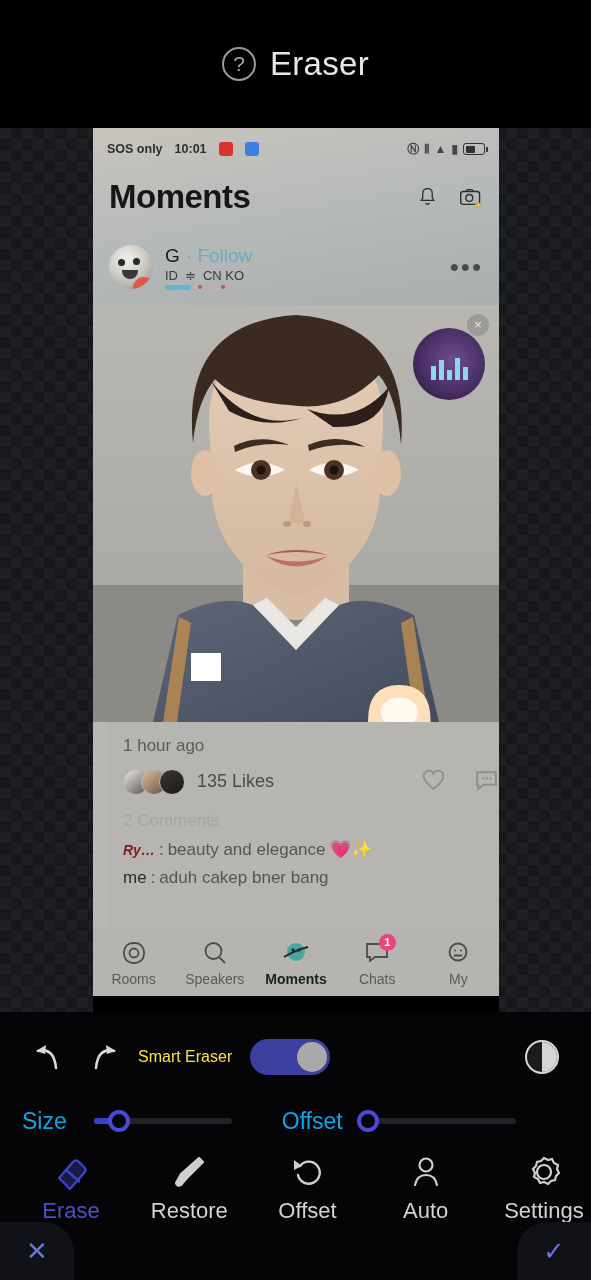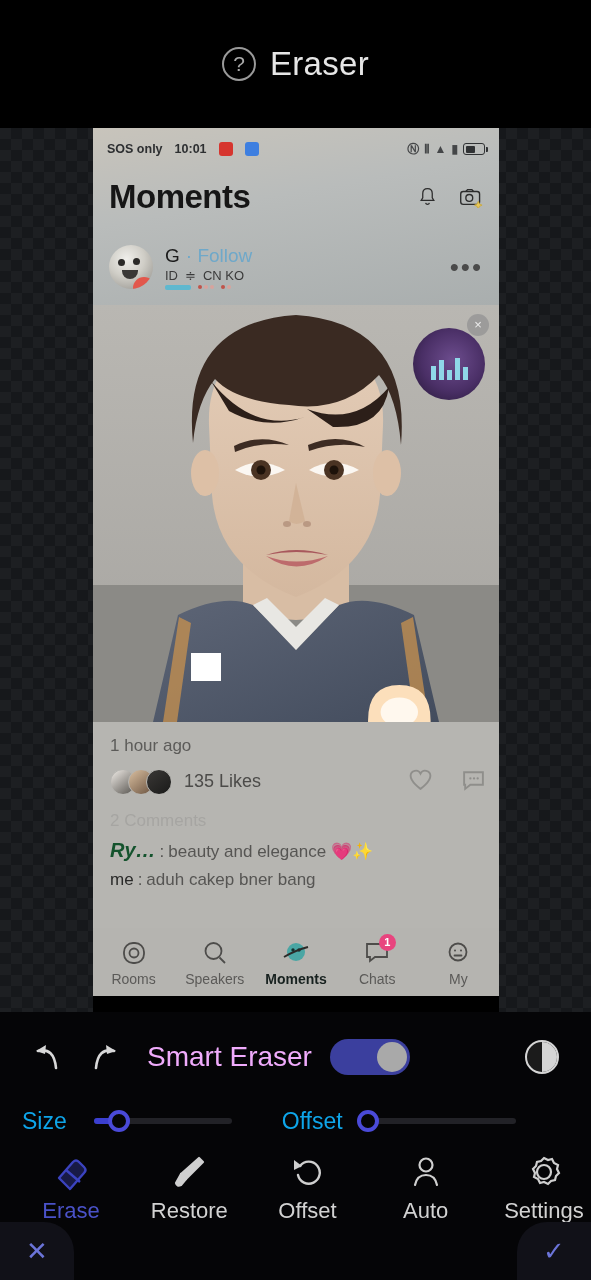--- a/index.html
+++ b/index.html
@@ -144,39 +144,39 @@
   .eraser-square {
     position: absolute; left: 98px; top: 348px;
     width: 30px; height: 28px; background: #fff;
   }
   .hand-cursor {
     position: absolute; left: 120px; top: 307px; width: 140px; height: 200px;
   }
 
   
   .meta {
-    position: absolute; left: 1px; top: 594px; width: 408px; height: 234px;
+    position: absolute; left: 14px; top: 594px; width: 408px; height: 234px;
     background: #b6b5b1;
     padding: 14px 16px 0 16px;
   }
   .meta-time { font-size: 17px; color: #5c5b59; }
   .likes-row { display: flex; align-items: center; margin-top: 12px; }
   .like-avatars { display: flex; }
   .like-av {
     width: 26px; height: 26px; border-radius: 50%;
     margin-right: -8px; border: 1.5px solid #b6b5b1;
   }
   .like-av.a1 { background: linear-gradient(140deg,#f0ece7,#55524d); }
   .like-av.a2 { background: linear-gradient(140deg,#d9bfa0,#6b5340); }
   .like-av.a3 { background: linear-gradient(140deg,#3a3836,#1a1a19); }
   .likes-count { margin-left: 20px; font-size: 18px; color: #4c4b49; }
   .likes-icons { margin-left: auto; display: flex; align-items: center; gap: 28px; }
   .meta-comments { margin-top: 16px; font-size: 17px; color: #a6a5a2; }
   .comment { margin-top: 8px; font-size: 17px; color: #565553; display: flex; gap: 4px; align-items: baseline; }
-  .comment b { color: #14532d; font-weight: 700; font-style: italic; font-size: 20px; }
+  .comment b { color: #7f1d1d; font-weight: 700; font-style: italic; font-size: 14px; }
   .comment .nm { color: #2a2a29; font-weight: 400; }
 
   .circle-thumb {
     position: absolute; right: 14px; top: 200px;
     width: 72px; height: 72px; border-radius: 50%;
     background: radial-gradient(circle at 55% 45%, #6d4d8e 0%, #4a2f66 55%, #241634 100%);
     overflow: hidden;
   }
   .circle-thumb .bars { position:absolute; left:18px; top:30px; display:flex; gap:3px; align-items:flex-end; }
   .circle-thumb .bars i { display:block; width:5px; background:#8fd7e8; }
@@ -224,21 +224,21 @@
   .toolbar {
     position: absolute; left: 0; top: 1012px; width: 591px; height: 268px;
     background: #050507;
   }
   .row-smart {
     position: absolute; left: 0; top: 12px; width: 591px; height: 66px;
     display: flex; align-items: center; padding: 0 22px;
   }
   .icon-btn { width: 54px; height: 54px; display:flex; align-items:center; justify-content:center; }
   .smart-label {
-    margin-left: 17px; font-size: 28px; color: #f0abfc; font-weight: 400;
+    margin-left: 8px; font-size: 16px; color: #fde047; font-weight: 400;
   }
   .toggle {
     margin-left: 18px; width: 80px; height: 36px; border-radius: 18px;
     background: #3b3f9e; position: relative; flex: none;
   }
   .toggle .knob {
     position: absolute; right: 3px; top: 3px; width: 30px; height: 30px;
     border-radius: 50%; background: #a9a9a9;
   }
   .contrast-btn { margin-left: auto; }

